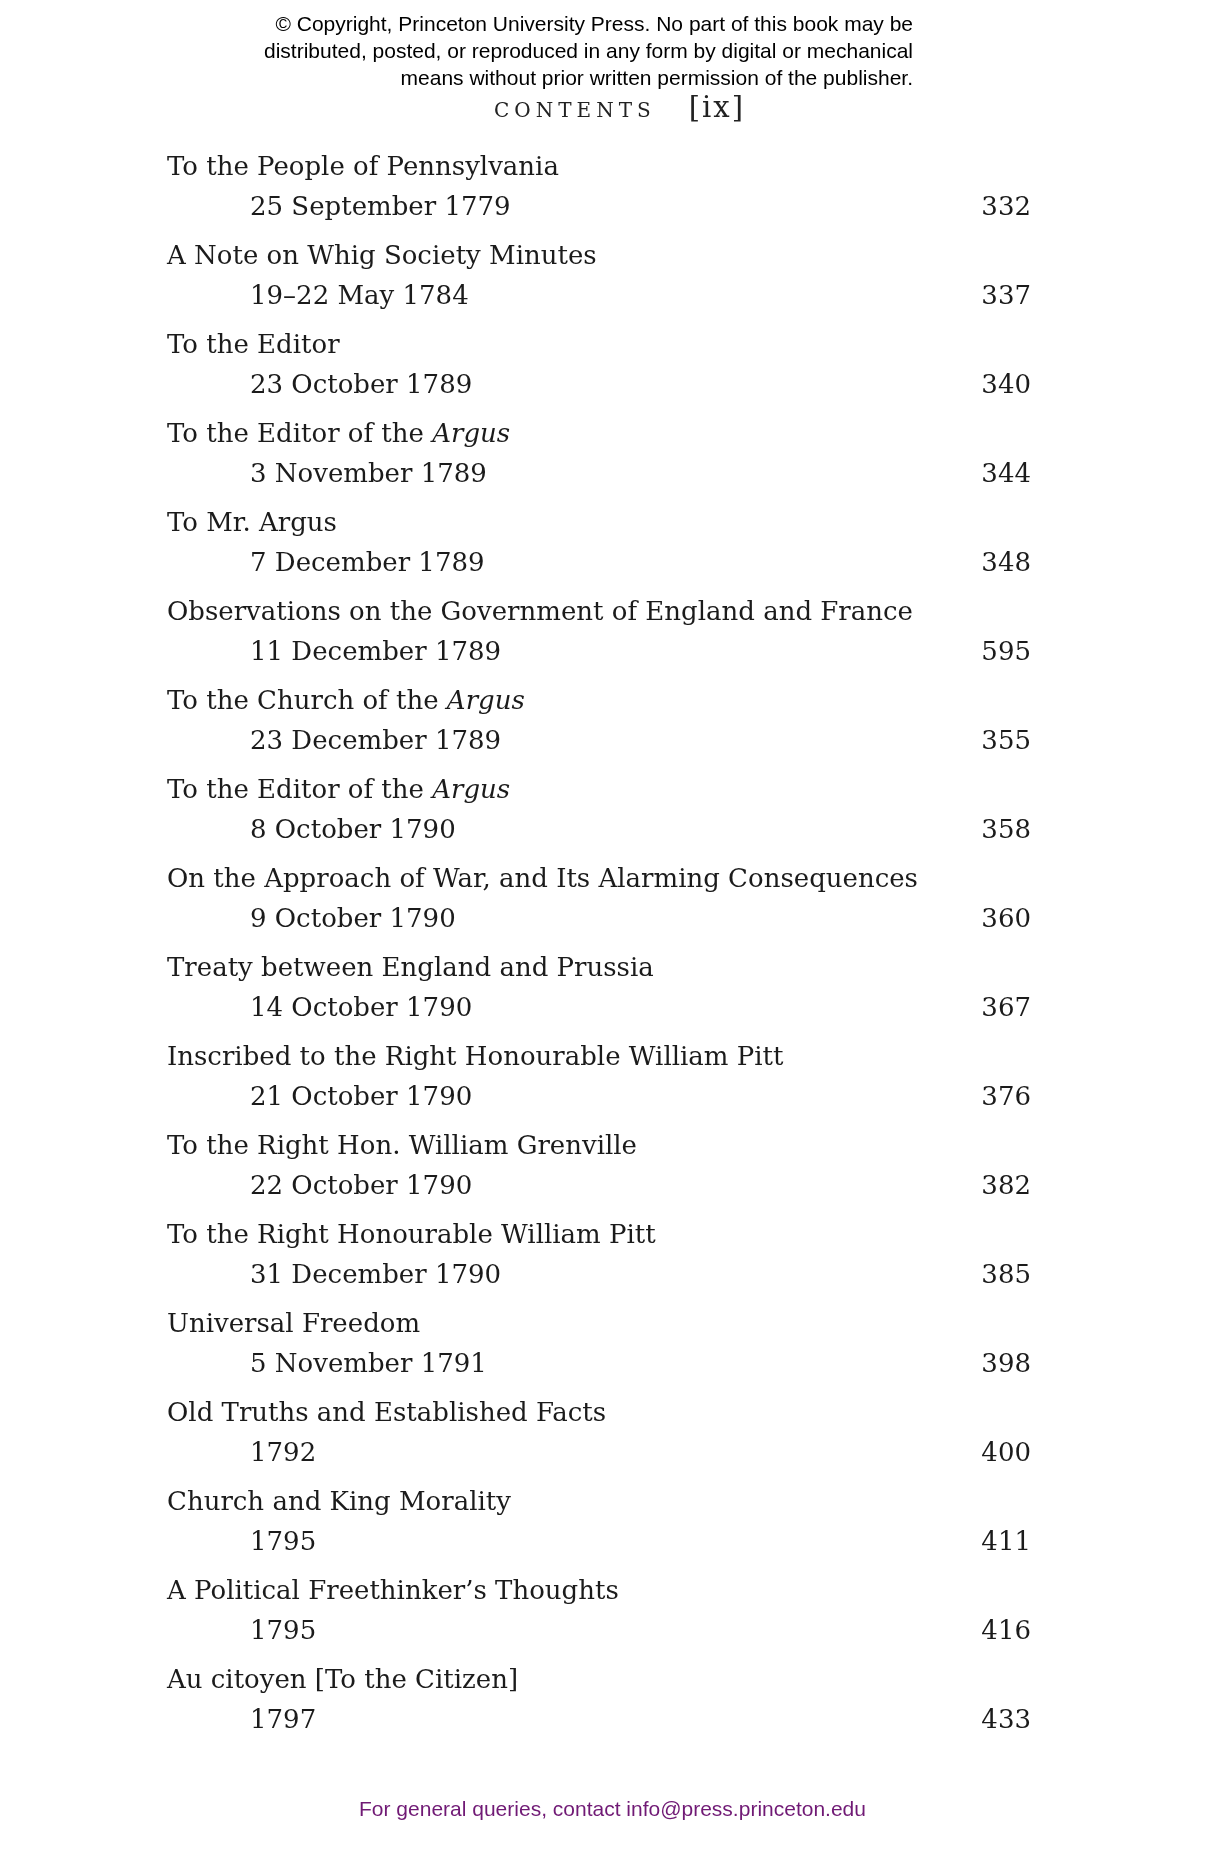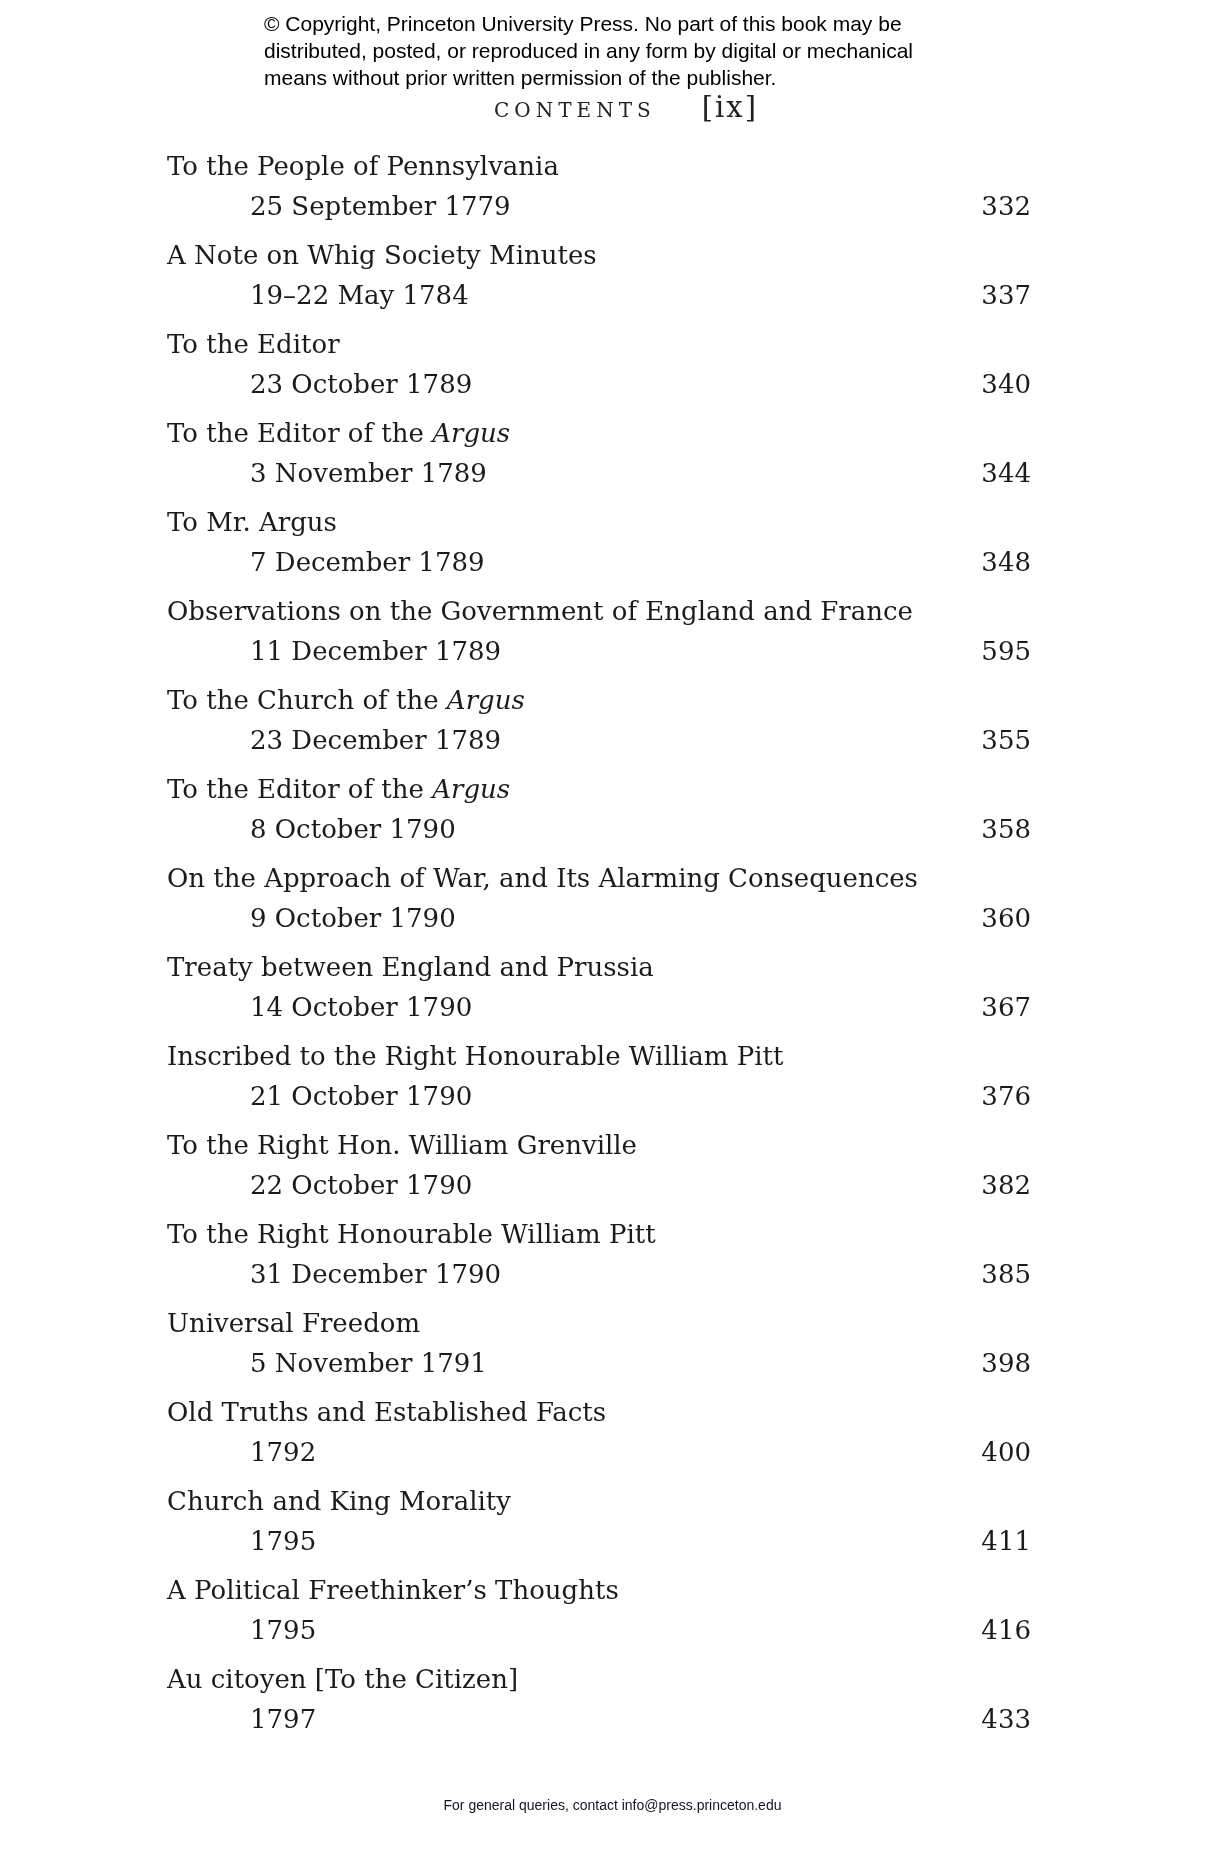--- a/index.html
+++ b/index.html
@@ -11,27 +11,28 @@
     color: #1b1b1b;
     overflow: hidden;
   }
   .copyright {
     position: absolute;
     left: 264px; top: 10px;
     font-family: "Liberation Sans", sans-serif;
     font-size: 21px;
     line-height: 27px;
     color: #000000;
+    text-align: right;
   }
   .page-header {
     position: absolute;
     left: 494px; top: 90px;
     display: flex;
     align-items: baseline;
-    gap: 46px;
+    gap: 33px;
     color: #222222;
   }
   .header-title {
     font-size: 20px;
     letter-spacing: 5px;
   }
   .header-folio {
     font-size: 29px;
     letter-spacing: 2px;
   }
@@ -54,22 +55,22 @@
     padding-left: 83px;
     font-size: 26px;
     line-height: 40px;
   }
   .footer {
     position: absolute;
     left: 0; top: 1797px;
     width: 100%;
     text-align: center;
     font-family: "Liberation Sans", sans-serif;
-    font-size: 14px;
-    color: #0f172a;
+    font-size: 21px;
+    color: #701a75;
   }
 </style>
 </head>
 <body>
 
 <div class="page">
 
   <div class="copyright">
     <div>© Copyright, Princeton University Press. No part of this book may be</div>
     <div>distributed, posted, or reproduced in any form by digital or mechanical</div>

